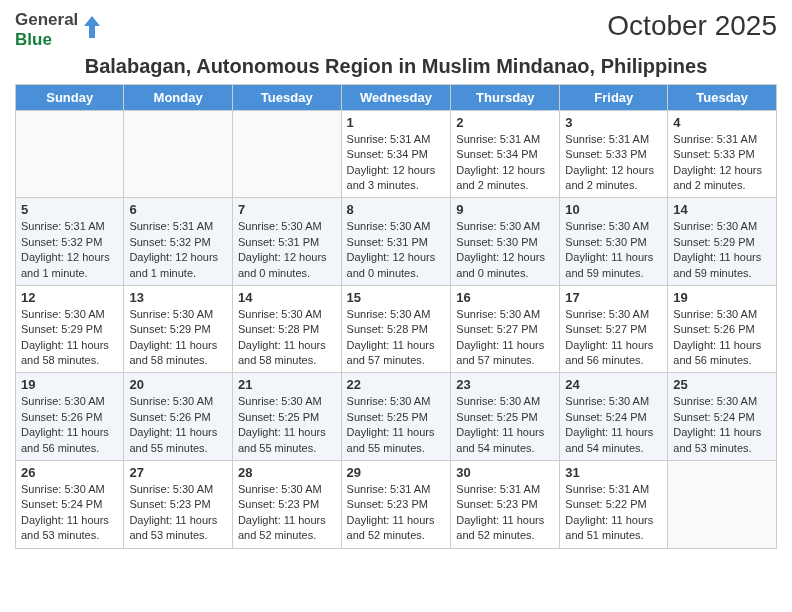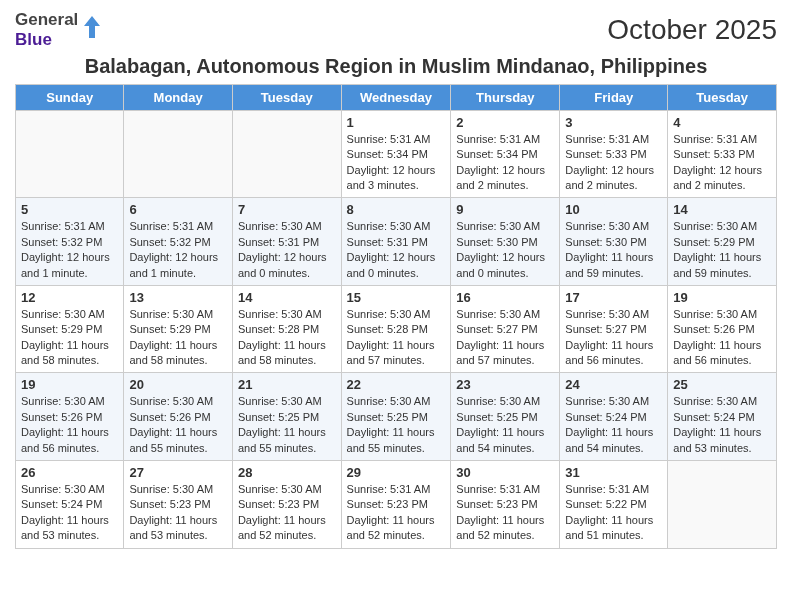--- a/index.html
+++ b/index.html
@@ -1,18 +1,18 @@
 <!DOCTYPE html>
 <html><head>
   <meta charset="utf-8">
   <style>
     * { box-sizing: border-box; margin: 0; padding: 0; }
     body { font-family: Arial, sans-serif; background: #fff; width: 792px; min-height: 612px; }
     .container { padding: 10px 15px; }
-    .header { display: flex; align-items: center; justify-content: space-between; margin-bottom: 4px; }
+    .header { display: flex; align-items: flex-start; justify-content: space-between; margin-bottom: 4px; }
     .logo { display: flex; align-items: center; }
     .title-block { text-align: right; }
     .month-title { font-size: 28px; color: #333; font-weight: normal; }
     .subtitle { font-size: 20px; color: #333; font-weight: bold; text-align: center; margin-bottom: 6px; }
     .calendar { width: 100%; border-collapse: collapse; }
     .calendar th { background: #4a90d9; color: #fff; text-align: center; padding: 5px 16px; font-size: 13px; border: 1px solid #ccc; }
     .calendar td { border: 1px solid #ccc; vertical-align: top; padding: 4px 5px; width: 110px; min-height: 70px; font-size: 10.5px; color: #333; background: #fff; }
     .calendar td.empty { background: #f9f9f9; }
     .calendar tr:nth-child(even) td:not(.empty) { background: #fff; }
     .day-num { font-size: 13px; font-weight: bold; display: block; margin-bottom: 2px; }
@@ -21,21 +21,21 @@
   </style>
 </head>
 <body>
 
 <div class="container">
   <div class="header">
     <div class="logo">
       <div style="display:flex;align-items:center;">
         <div style="font-size:17px;font-weight:bold;line-height:1.2;">
           <div style="color:#444;">General</div>
-          <div style="color:#4c1d95;">Blue</div>
+          <div style="color:#15803d;">Blue</div>
         </div>
         <svg width="22" height="30" viewBox="0 0 22 30" style="margin-left:2px;margin-top:-6px;">
           <path d="M4 14 L12 4 L20 14 L15 14 L15 26 L9 26 L9 14 Z" fill="#4a90d9"></path>
         </svg>
       </div>
     </div>
     <div class="title-block">
       <div class="month-title">October 2025</div>
     </div>
   </div>

